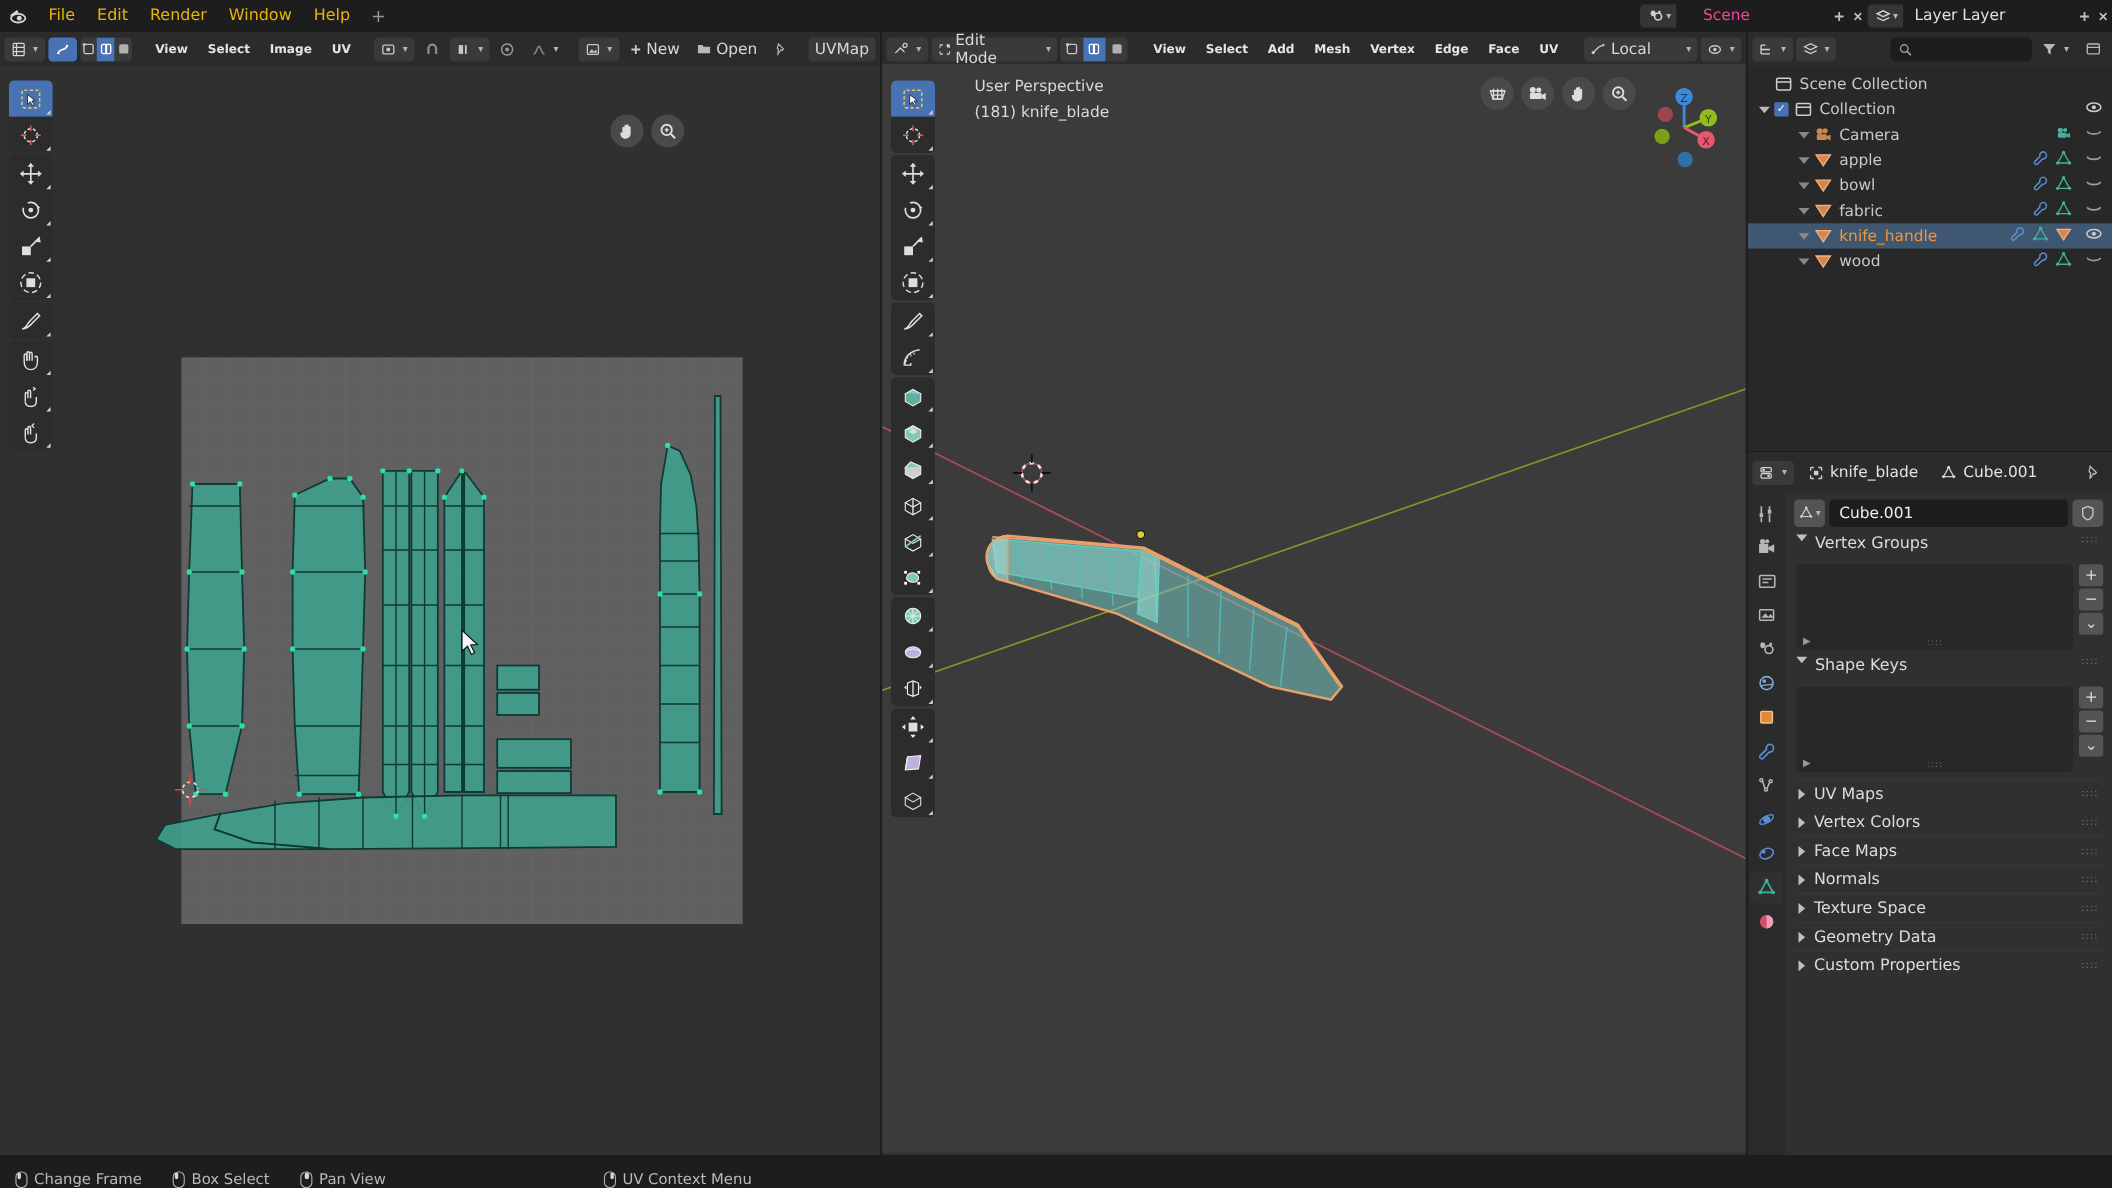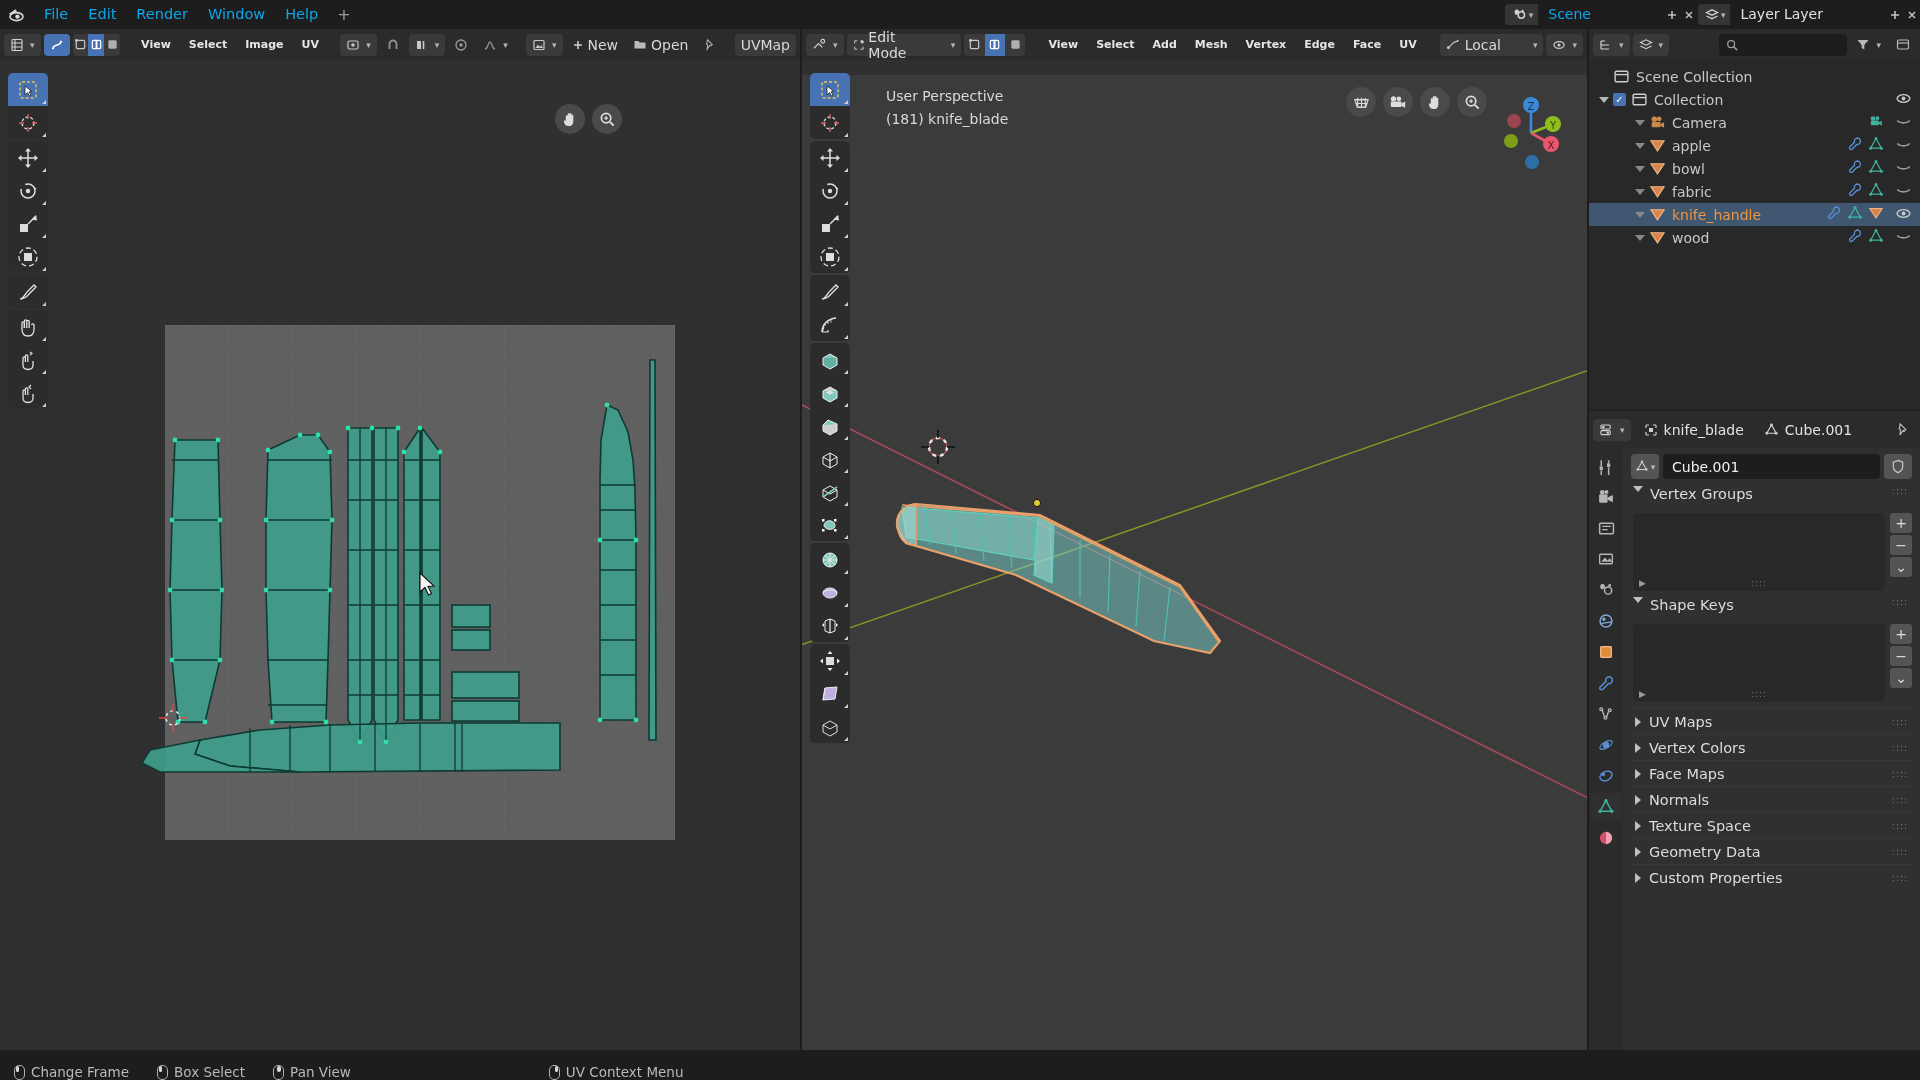--- a/index.html
+++ b/index.html
@@ -4,31 +4,31 @@
 <style>
   * { box-sizing: border-box; margin:0; padding:0; }
   html,body { width:1920px; height:1080px; overflow:hidden; background:#1d1d1d;
     font-family:"DejaVu Sans", sans-serif; font-size:15px; color:#e0e0e0; }
   .app { position:relative; width:1920px; height:1080px; background:#1d1d1d; }
 
   
   .topbar { position:absolute; left:0; top:0; width:1920px; height:29px;
     background:#1d1d1d; display:flex; align-items:center; }
   .blender-logo { width:34px; height:29px; display:flex; align-items:center; justify-content:center; }
-  .menu-item { padding:0 10px; height:29px; line-height:29px; color:#0ea5e9; font-size:14.5px; white-space:nowrap; }
+  .menu-item { padding:0 10px; height:29px; line-height:29px; color:#eab308; font-size:14.5px; white-space:nowrap; }
   .wsp-tabs { display:flex; align-items:flex-end; height:29px; margin-left:10px; }
   .wsp-tab { padding:0 12px; height:25px; line-height:25px; font-size:14.5px; color:#a5a5a5;
     background:#282828; margin-right:2px; border-radius:4px 4px 0 0; white-space:nowrap; }
   .wsp-tab.active { background:#303030; color:#ffffff; }
   .wsp-plus { padding:0 9px; height:25px; line-height:25px; color:#9a9a9a; font-size:16px; }
   .topbar-right { position:absolute; right:0; top:0; height:29px; display:flex; align-items:center; }
   .scene-widget { display:flex; align-items:center; height:21px; background:#282828; border-radius:4px; margin-right:3px; }
   .scene-icon-btn { display:flex; align-items:center; padding:0 5px 0 7px; height:21px; background:#353535; border-radius:4px 0 0 4px; }
-  .scene-name { background:#1d1d1d; height:21px; line-height:21px; padding:0 70px 0 10px; font-size:14px;
-     border-radius:0 4px 4px 0; color:#0ea5e9;}
+  .scene-name { background:#1d1d1d; height:21px; line-height:21px; padding:0 70px 0 24px; font-size:14px;
+     border-radius:0 4px 4px 0; color:#ec4899;}
   .vl-widget { display:flex; align-items:center; height:21px; background:#282828; border-radius:4px; margin-right:8px; }
   .vl-name { background:#1d1d1d; height:21px; line-height:21px; padding:0 55px 0 10px; font-size:14px; border-radius:0 4px 4px 0;}
   .tiny-btn { width:17px; height:21px; display:flex; align-items:center; justify-content:center; color:#b0b0b0;}
 
   
   .uv-editor { position:absolute; left:0; top:29px; width:800px; height:1021px; background:#303030; }
   .view3d { position:absolute; left:802px; top:29px; width:785px; height:1021px; background:#303030; }
   .outliner { position:absolute; left:1589px; top:29px; width:331px; height:381px; background:#282828; }
   .props { position:absolute; left:1589px; top:411px; width:331px; height:639px; background:#303030; }
 
@@ -52,21 +52,21 @@
   .tbtn.sel { background:#4772b3; }
   .tbtn .corner { position:absolute; right:2px; bottom:2px; width:0;height:0;
       border-left:4px solid transparent; border-bottom:4px solid #cfcfcf; }
 
   
   .uvcanvas { position:absolute; left:0; top:31px; width:800px; height:990px; overflow:hidden; background:#303030;}
   .uvimg { position:absolute; left:165px; top:265px; width:510px; height:515px; background:#606060; }
   .uvgridlines { position:absolute; inset:0; }
 
   
-  .v3dcanvas { position:absolute; left:0; top:46px; width:785px; height:990px; overflow:hidden; background:#3b3b3b;}
+  .v3dcanvas { position:absolute; left:0; top:29px; width:785px; height:990px; overflow:hidden; background:#3b3b3b;}
   .vtext { position:absolute; left:84px; top:10px; font-size:14px; color:#d9d9d9; line-height:23px;}
   .vnav { position:absolute; right:100px; top:12px; display:flex; gap:7px; }
   .navcirc { width:30px; height:30px; border-radius:50%; background:#4a4a4a; display:flex;
      align-items:center; justify-content:center; }
   .gizmo { position:absolute; right:14px; top:14px; width:84px; height:84px; }
 
   
   .ol-body { position:absolute; left:0; top:31px; right:0; bottom:0; padding-top:5px; font-size:14px;}
   .ol-row { display:flex; align-items:center; height:23px; padding-left:10px; position:relative; color:#c8c8c8;}
   .ol-row.sel { background:#3f5771; }

